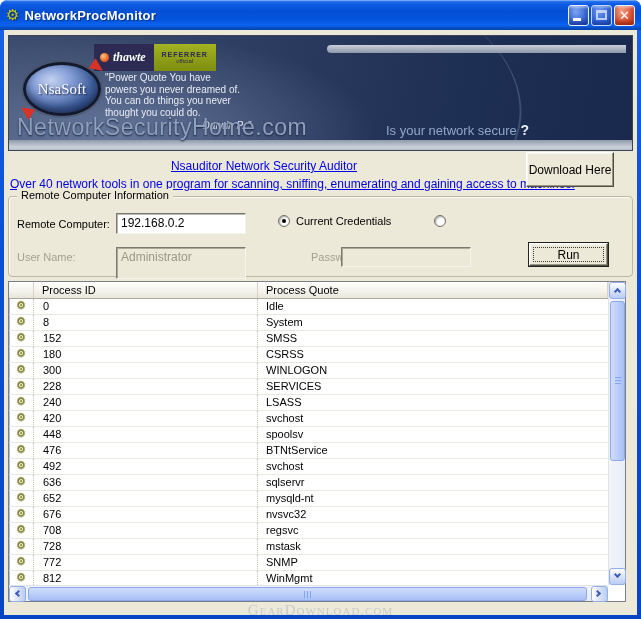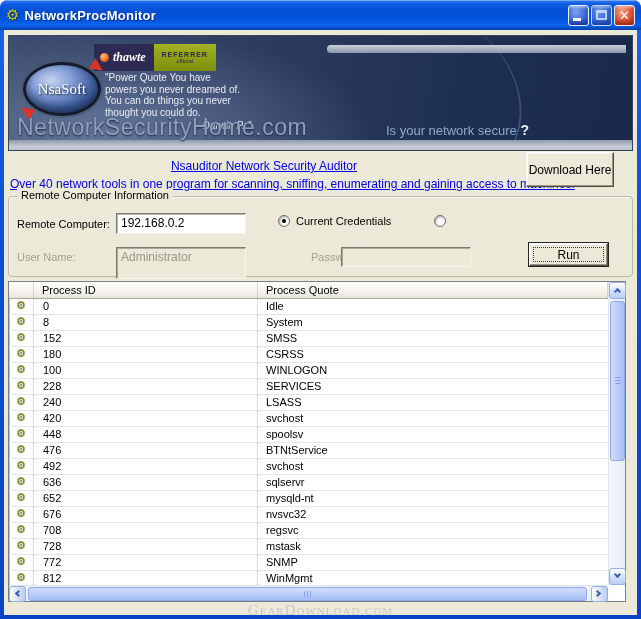--- a/index.html
+++ b/index.html
@@ -244,21 +244,21 @@
   </div>
 
   <div class="lv-row">
     <span class="c-icon">⚙</span>
     <span class="c-id">180</span>
     <span class="c-name">CSRSS</span>
   </div>
 
   <div class="lv-row">
     <span class="c-icon">⚙</span>
-    <span class="c-id">100</span>
+    <span class="c-id">300</span>
     <span class="c-name">WINLOGON</span>
   </div>
 
   <div class="lv-row">
     <span class="c-icon">⚙</span>
     <span class="c-id">228</span>
     <span class="c-name">SERVICES</span>
   </div>
 
   <div class="lv-row">

